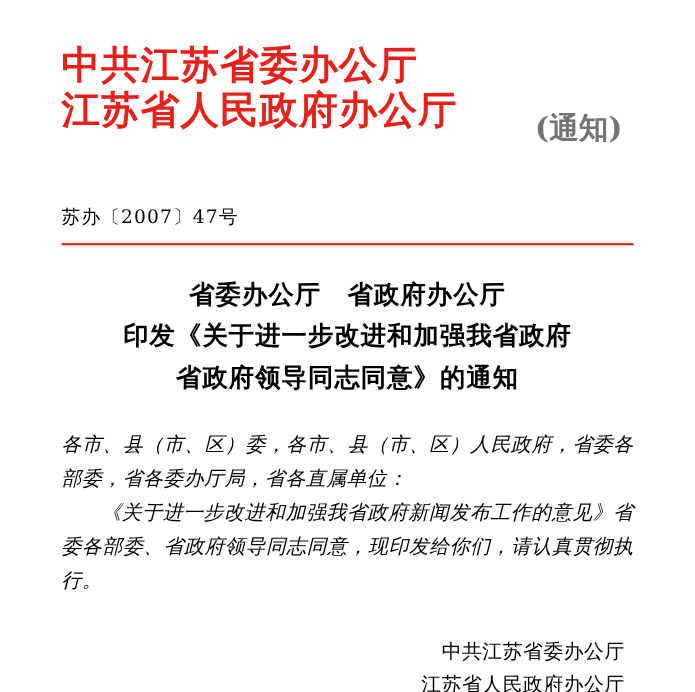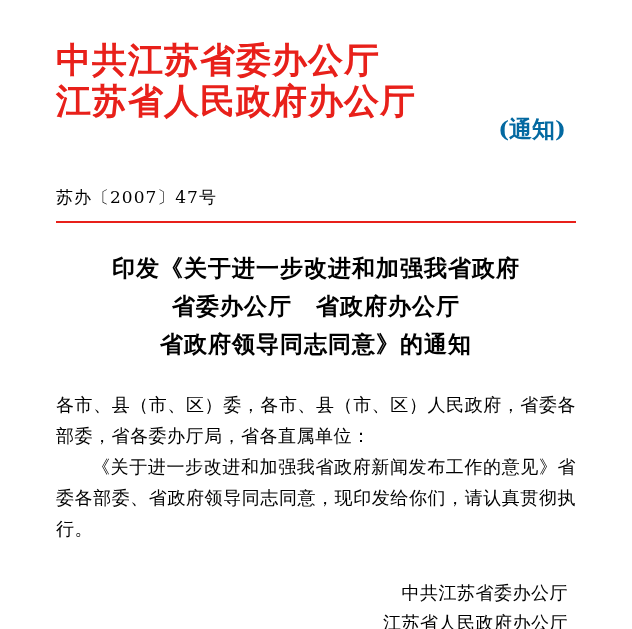--- a/index.html
+++ b/index.html
@@ -36,24 +36,24 @@
     font-weight: bold;
     font-size: 35px;
     line-height: 41px;
     letter-spacing: 1px;
     white-space: nowrap;
     font-family: "DejaVu Sans", "Liberation Sans", sans-serif;
   }
   .doc-kind {
     position: absolute;
     right: 10px;
-    bottom: 6px;
-    color: #0369a1;
+    bottom: 18px;
+    color: #737373;
     font-weight: bold;
-    font-size: 23px;
+    font-size: 27px;
     line-height: 30px;
     font-family: "DejaVu Serif", "Liberation Serif", serif;
   }
 
   
   .doc-number {
     text-align: left;
     font-size: 17px;
     letter-spacing: 1px;
     margin-top: 36px;
@@ -84,20 +84,21 @@
 
   
   .body-block {
     font-size: 18px;
     line-height: 31px;
     letter-spacing: 0.5px;
   }
   .body-para {
     margin: 0;
     text-align: justify;
+    font-style: italic;
   }
   .body-para.indent {
     text-indent: 2em;
   }
 
   
   .signature {
     margin-top: 34px;
     text-align: right;
     font-size: 18px;
@@ -121,22 +122,22 @@
       <div class="org-line">江苏省人民政府办公厅</div>
     </div>
     <div class="doc-kind">(通知)</div>
   </div>
 
   <div class="doc-number">苏办〔2007〕47号</div>
 
   <div class="red-rule"></div>
 
   <div class="title-block">
+    <span class="title-line">省委办公厅　省政府办公厅</span>
     <span class="title-line">印发《关于进一步改进和加强我省政府</span>
-    <span class="title-line">省委办公厅　省政府办公厅</span>
     <span class="title-line">省政府领导同志同意》的通知</span>
   </div>
 
   <div class="body-block">
     <p class="body-para">各市、县（市、区）委，各市、县（市、区）人民政府，省委各部委，省各委办厅局，省各直属单位：</p>
     <p class="body-para indent">《关于进一步改进和加强我省政府新闻发布工作的意见》省委各部委、省政府领导同志同意，现印发给你们，请认真贯彻执行。</p>
   </div>
 
   <div class="signature">
     <span class="sig-line">中共江苏省委办公厅</span>

